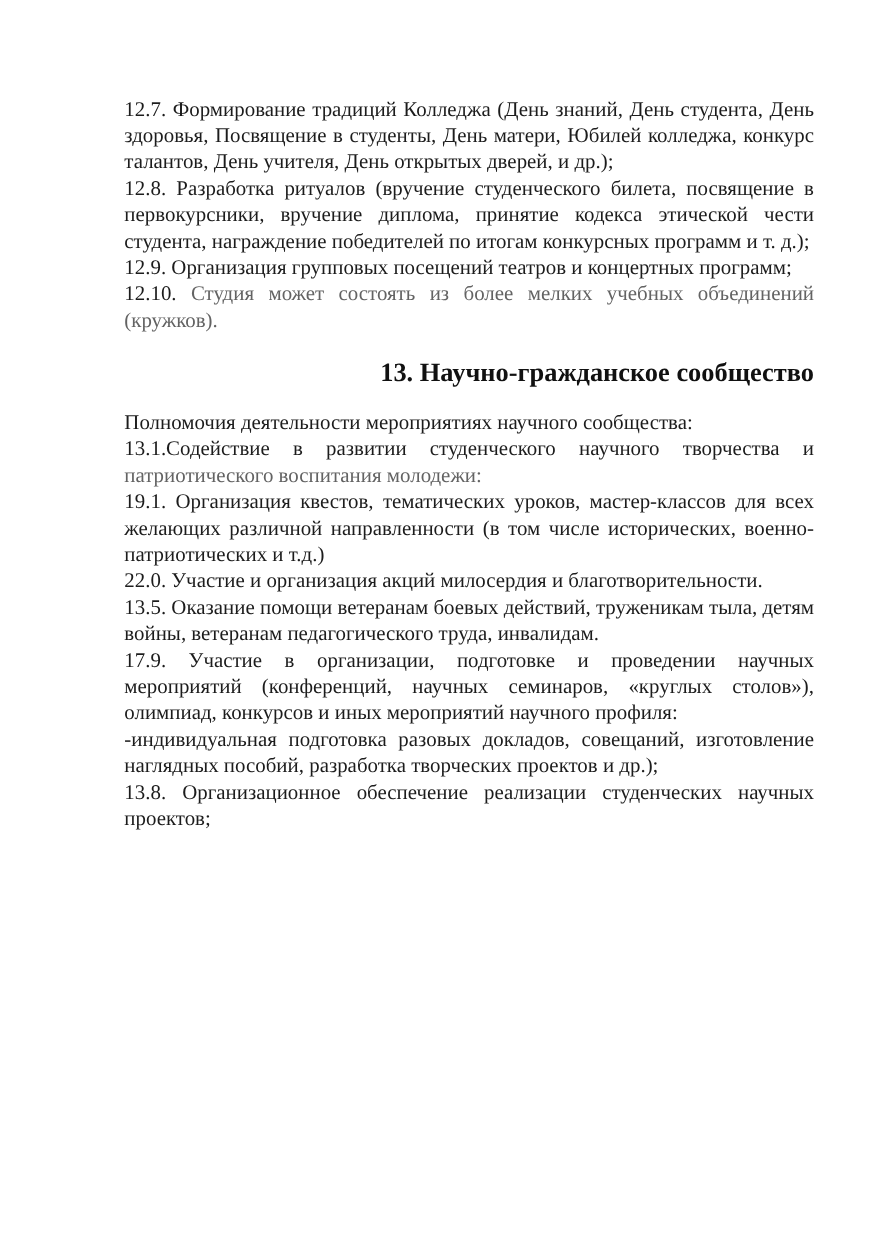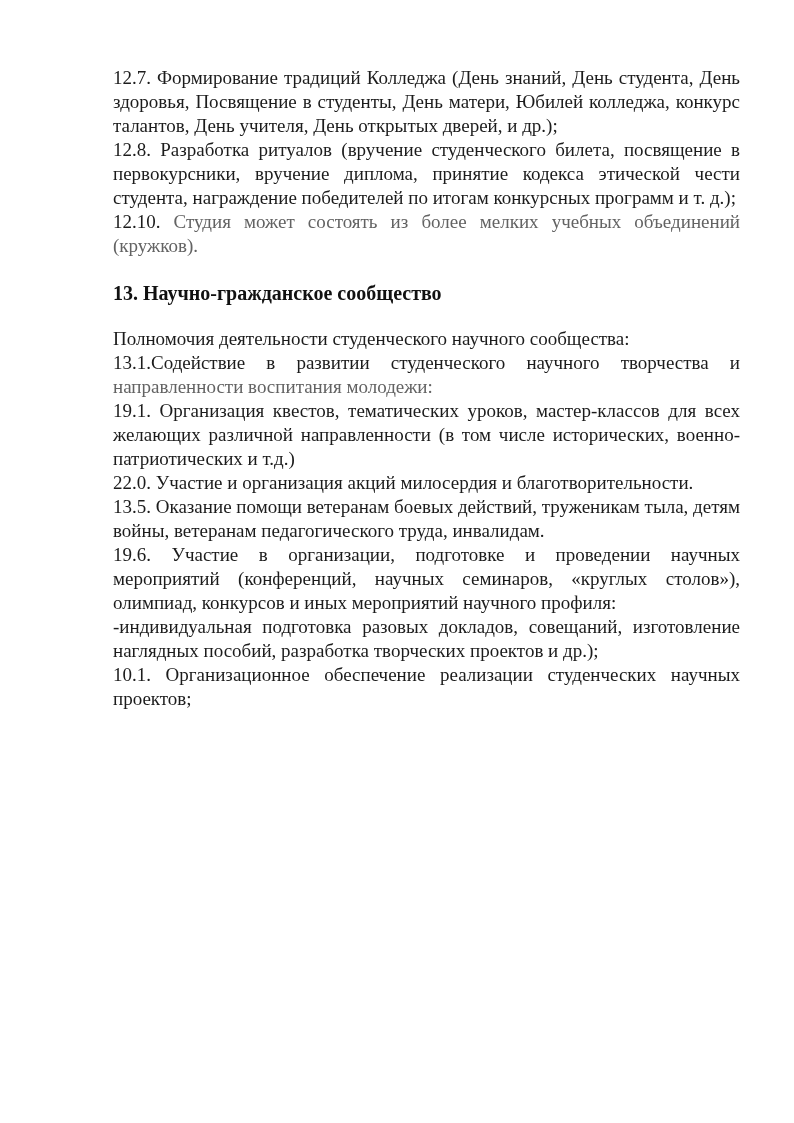--- a/index.html
+++ b/index.html
@@ -9,55 +9,56 @@
   }
   body {
     width: 794px;
     height: 1123px;
     overflow: hidden;
   }
   .page {
     box-sizing: border-box;
     width: 794px;
     height: 1123px;
-    padding: 66px 54px 0 113px;
+    padding: 88px 54px 0 113px;
     background: #ffffff;
     font-family: "Liberation Serif", "DejaVu Serif", serif;
     color: #1c1c1c;
   }
   .para {
     margin: 0;
     font-size: 19px;
     line-height: 24px;
     text-align: justify;
     color: #1c1c1c;
   }
   .muted {
     color: #636363;
   }
   .heading {
     margin: 20px 0 19px 0;
-    font-size: 20px;
+    font-size: 24px;
     line-height: 30px;
     font-weight: bold;
-    text-align: left;
+    text-align: right;
     color: #111111;
   }
 </style>
 </head>
 <body>
 
 <div class="page">
   <p class="para">12.7. Формирование традиций Колледжа (День знаний, День студента, День здоровья, Посвящение в студенты, День матери, Юбилей колледжа, конкурс талантов, День учителя, День открытых дверей, и др.);</p>
   <p class="para">12.8. Разработка ритуалов (вручение студенческого билета, посвящение в первокурсники, вручение диплома, принятие кодекса этической чести студента, награждение победителей по итогам конкурсных программ и т. д.);</p>
+  <p class="para">12.9. Организация групповых посещений театров и концертных программ;</p>
   <p class="para"><span>12.10. </span><span class="muted">Студия может состоять из более мелких учебных объединений (кружков).</span></p>
 
   <h1 class="heading">13. Научно-гражданское сообщество</h1>
 
-  <p class="para">Полномочия деятельности студенческого научного сообщества:</p>
-  <p class="para"><span>13.1.Содействие в развитии студенческого научного творчества и </span><span class="muted">направленности воспитания молодежи:</span></p>
+  <p class="para">Полномочия деятельности мероприятиях научного сообщества:</p>
+  <p class="para"><span>13.1.Содействие в развитии студенческого научного творчества и </span><span class="muted">патриотического воспитания молодежи:</span></p>
   <p class="para">19.1. Организация квестов, тематических уроков, мастер-классов для всех желающих различной направленности (в том числе исторических, военно-патриотических и т.д.)</p>
   <p class="para">22.0. Участие и организация акций милосердия и благотворительности.</p>
   <p class="para">13.5. Оказание помощи ветеранам боевых действий, труженикам тыла, детям войны, ветеранам педагогического труда, инвалидам.</p>
-  <p class="para">19.6. Участие в организации, подготовке и проведении научных мероприятий (конференций, научных семинаров, «круглых столов»), олимпиад, конкурсов и иных мероприятий научного профиля:</p>
+  <p class="para">17.9. Участие в организации, подготовке и проведении научных мероприятий (конференций, научных семинаров, «круглых столов»), олимпиад, конкурсов и иных мероприятий научного профиля:</p>
   <p class="para">-индивидуальная подготовка разовых докладов, совещаний, изготовление наглядных пособий, разработка творческих проектов и др.);</p>
-  <p class="para">10.1. Организационное обеспечение реализации студенческих научных проектов;</p>
+  <p class="para">13.8. Организационное обеспечение реализации студенческих научных проектов;</p>
 </div>
 
 </body></html>

